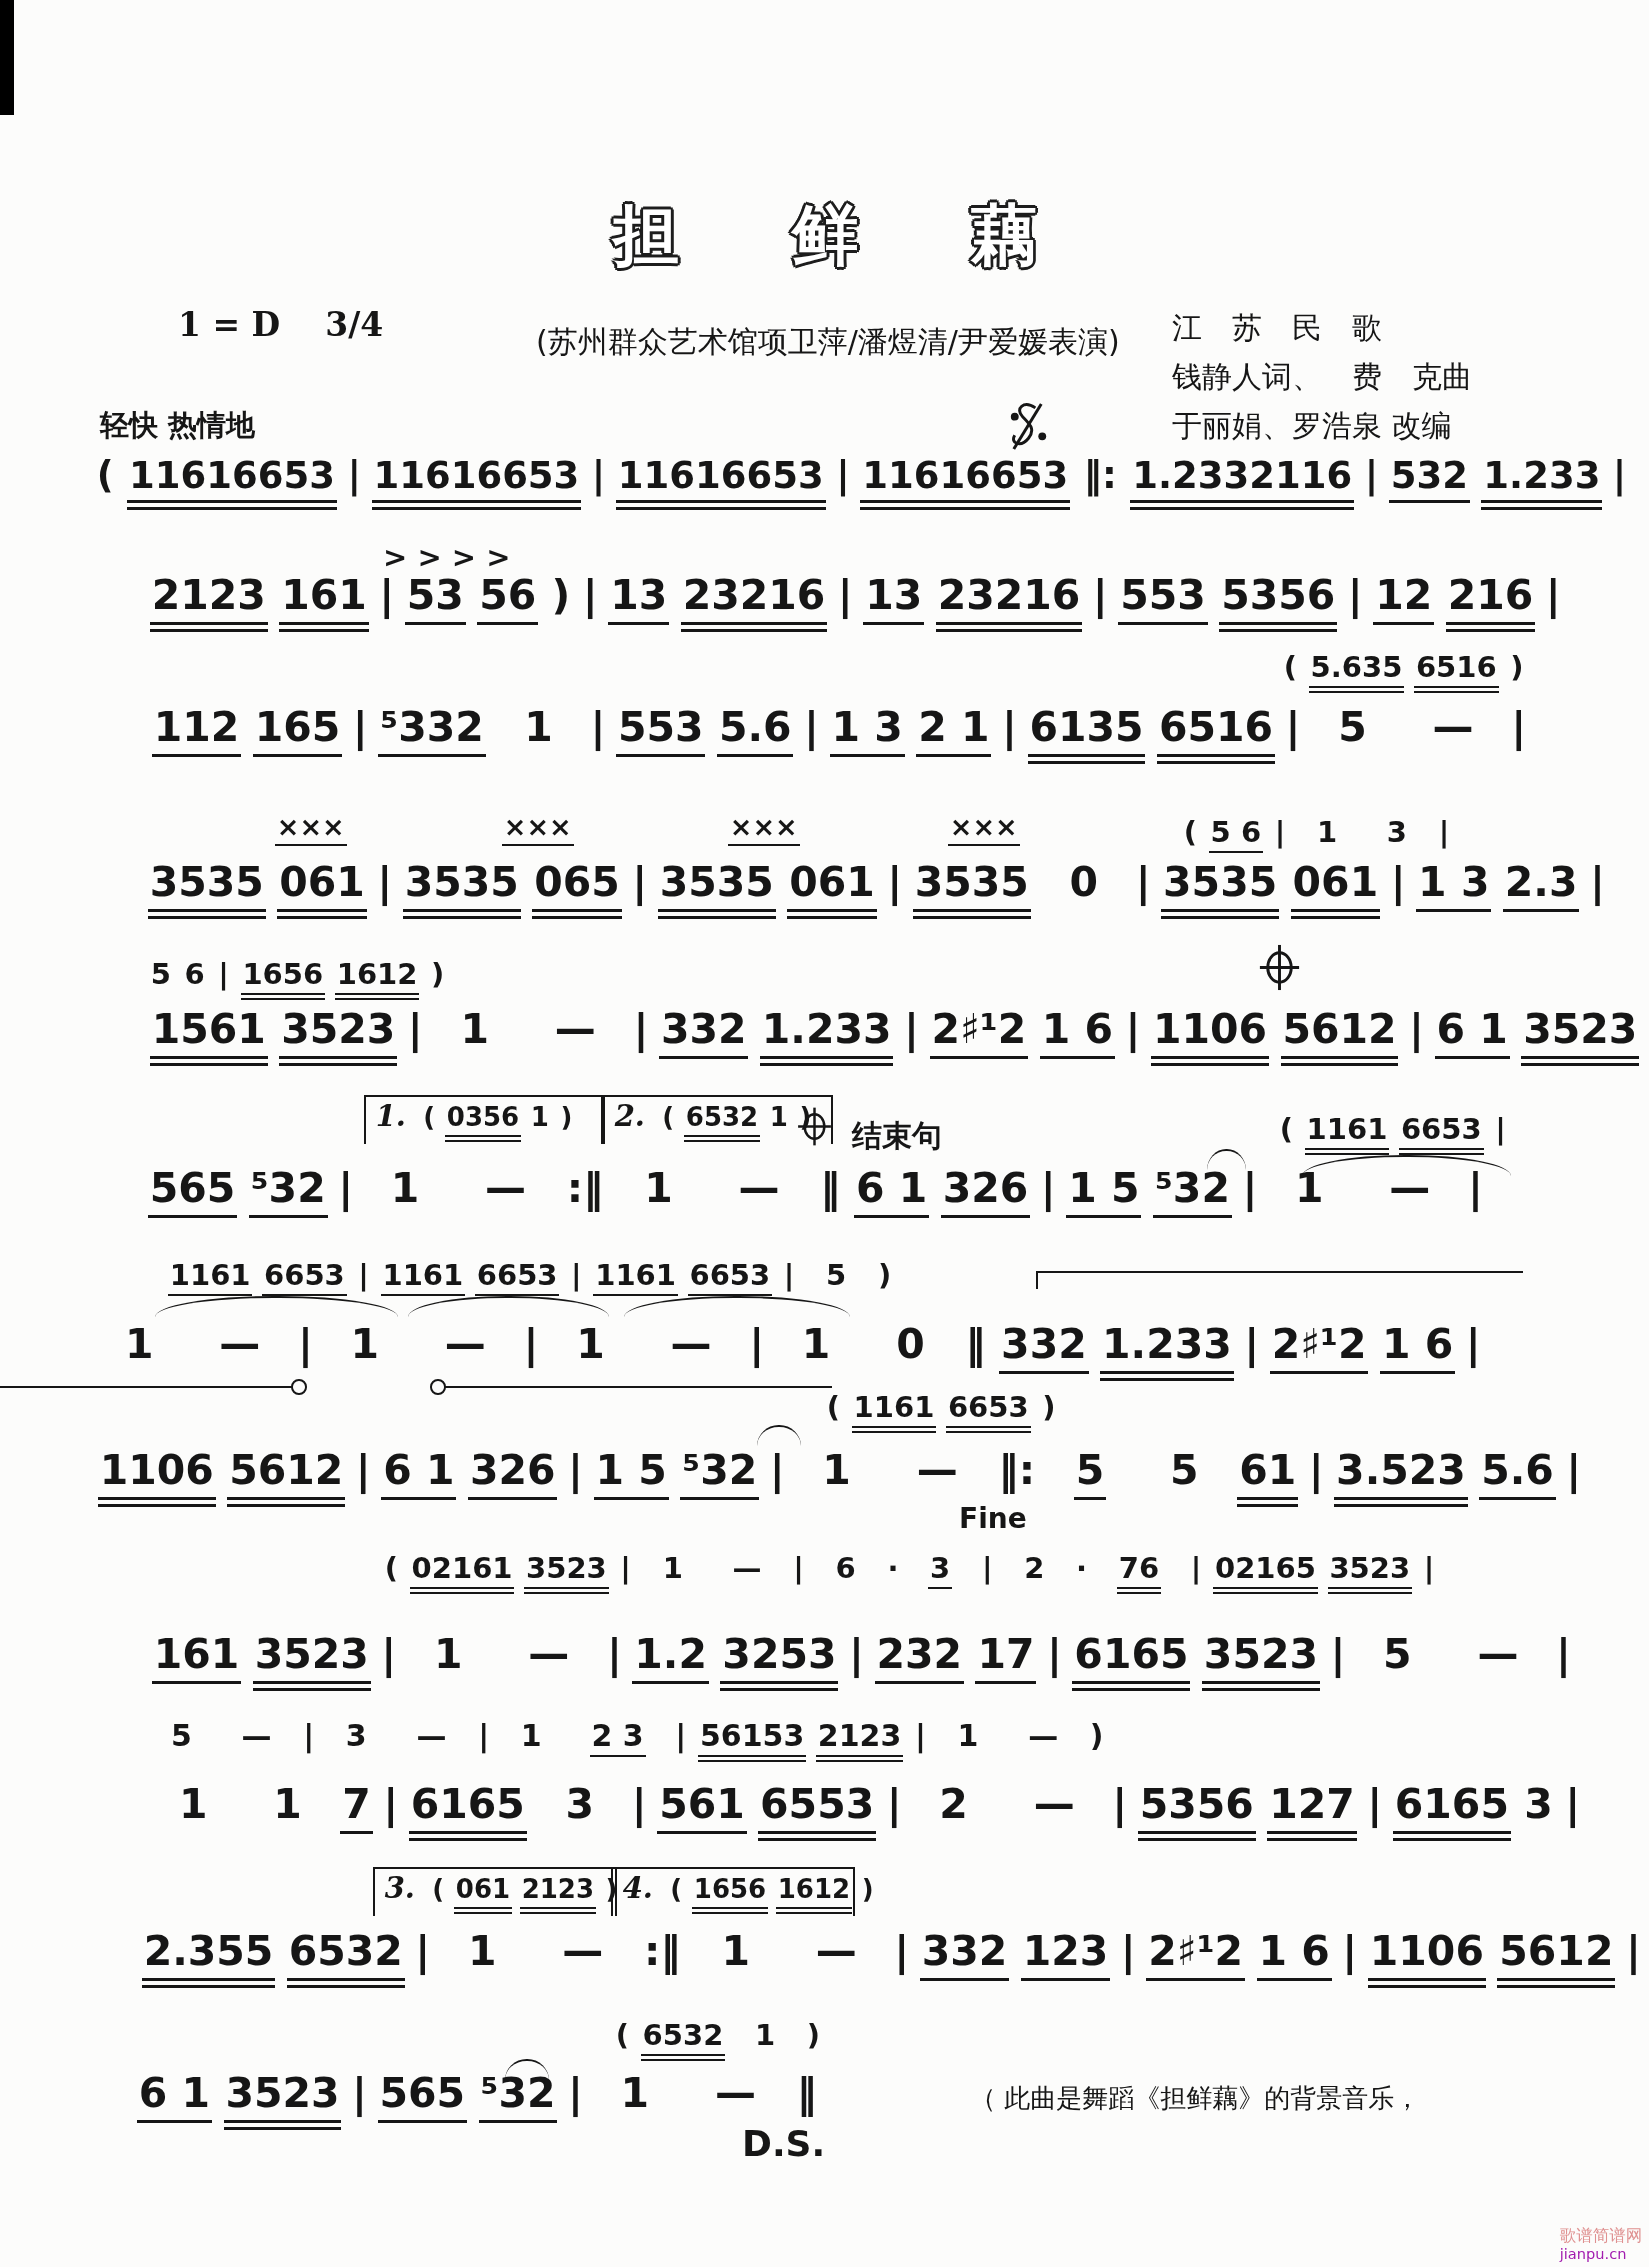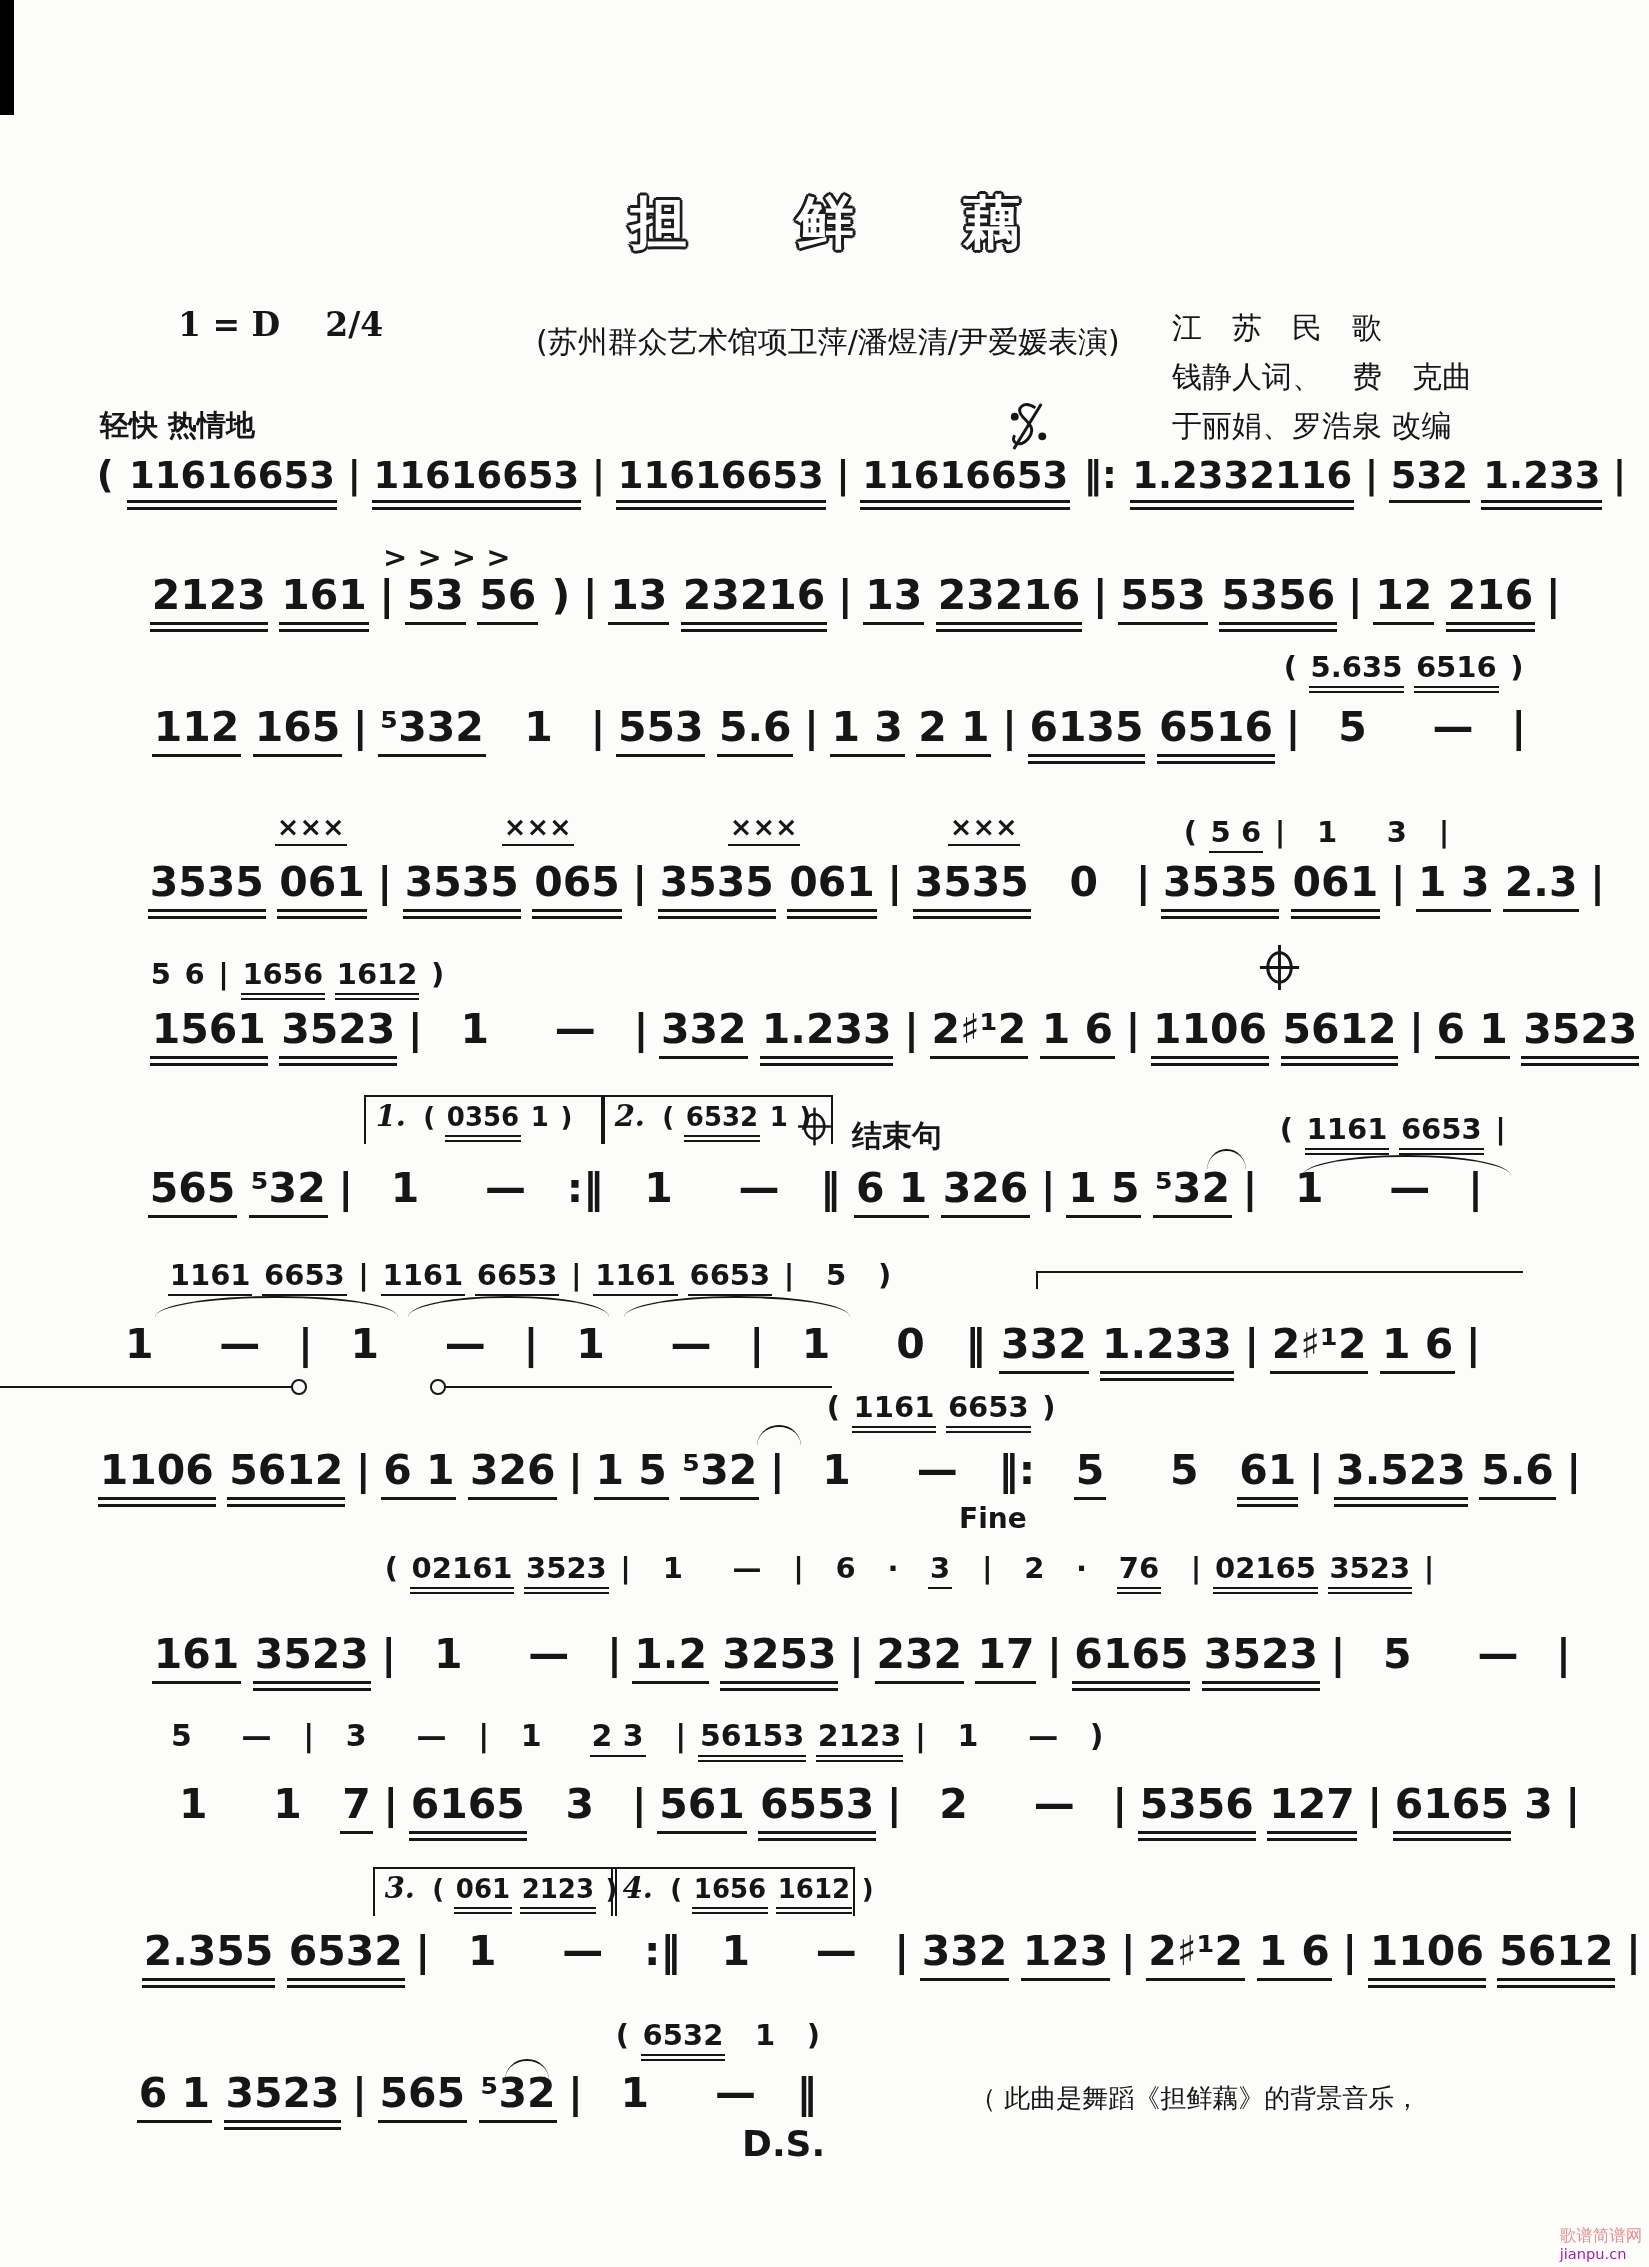--- a/index.html
+++ b/index.html
@@ -1,20 +1,20 @@
 <!DOCTYPE html>
 <html><head>
 <meta charset="utf-8">
 <style>
   html,body{margin:0;padding:0;background:#888;}
   #page{position:relative;width:1650px;height:2268px;margin:0 auto;background:#fcfcfb;
         font-family:"DejaVu Sans",sans-serif;color:#161616;overflow:hidden;}
   
   #title{position:absolute;top:147px;left:0;width:100%;text-align:center;
-         font-size:57px;font-weight:bold;letter-spacing:45px;text-indent:45px;color:#fff;
+         font-size:66px;font-weight:bold;letter-spacing:45px;text-indent:45px;color:#fff;
          text-shadow:2.9px 0 0 #1d1d1d,-2.9px 0 0 #1d1d1d,0 2.9px 0 #1d1d1d,0 -2.9px 0 #1d1d1d,
                      1.9px 1.9px 0 #1d1d1d,-1.9px -1.9px 0 #1d1d1d,1.9px -1.9px 0 #1d1d1d,-1.9px 1.9px 0 #1d1d1d;}
   .hd{position:absolute;font-weight:bold;white-space:nowrap;}
   #keytime{left:178px;top:305px;font-size:33px;font-family:"DejaVu Serif",serif;}
   #keytime .gap{display:inline-block;width:45px;}
   #subtitle{left:536px;top:322px;font-size:30px;font-weight:normal;}
   #credits{left:1172px;top:303px;font-size:30px;font-weight:normal;line-height:49px;text-align:left;}
   #tempo{left:100px;top:406px;font-size:29px;}
   
   .mline{position:absolute;white-space:nowrap;font-weight:bold;font-size:41px;letter-spacing:0;}
@@ -53,21 +53,21 @@
 </style>
 </head>
 <body>
 
 <div id="page">
   <div id="scan-strip"></div>
 
   <h1 id="title">担 鲜 藕</h1>
 
   <div id="keytime" class="hd">
-    <span>1 = D</span><span class="gap"></span><span>2/4</span>
+    <span>1 = D</span><span class="gap"></span><span>3/4</span>
   </div>
 
   <div id="subtitle" class="hd">(苏州群众艺术馆项卫萍/潘煜清/尹爱媛表演)</div>
 
   <div id="credits" class="hd">
     <div>江　苏　民　歌</div>
     <div>钱静人词、　费　克曲</div>
     <div>于丽娟、罗浩泉 改编</div>
   </div>
 

